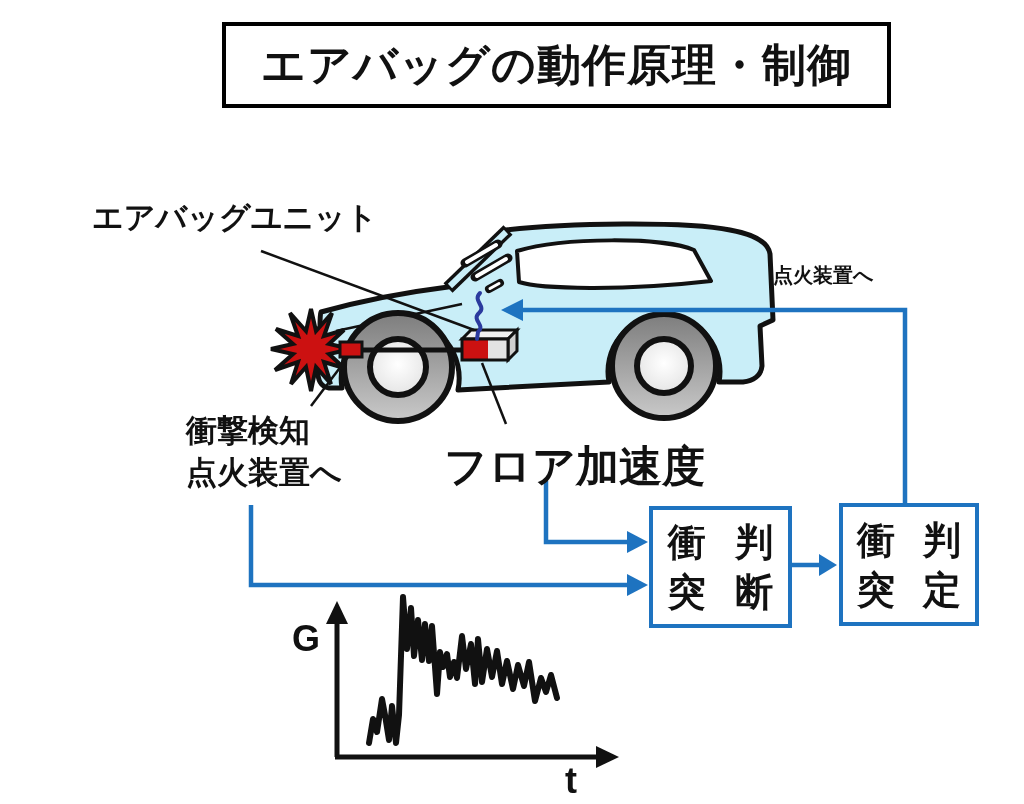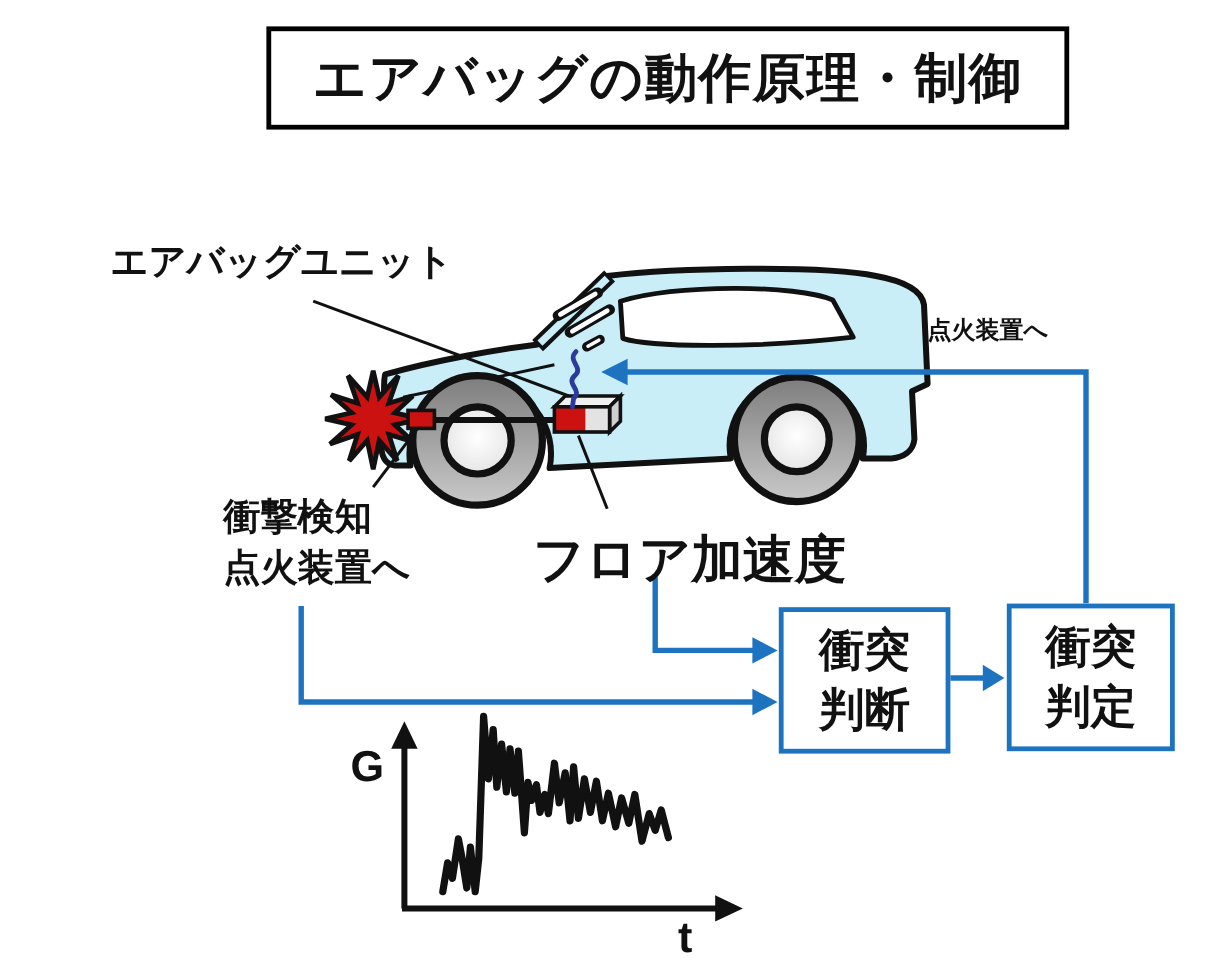--- a/index.html
+++ b/index.html
@@ -17,21 +17,21 @@
     border:4px solid #000;background:#fff;
     display:flex;align-items:center;justify-content:center;
     font-size:44px;font-weight:bold;letter-spacing:1px;
   }
   #label-airbag-unit{left:68px;top:197px;font-size:31px;}
   #label-to-igniter{left:749px;top:262px;font-size:20px;}
   #label-impact-sensor{left:162px;top:410px;font-size:31px;line-height:42px;}
   #label-floor-accel{left:420px;top:438px;font-size:43px;}
   .flow-box{
     border:4px solid #1e73c0;background:#fff;
-    display:flex;flex-direction:column;align-items:center;justify-content:center;
+    display:flex;flex-direction:row;align-items:center;justify-content:center;
     font-size:38px;font-weight:bold;line-height:50px;text-align:center;
   }
   #box-judgment{left:625px;top:506px;width:135px;height:114px;}
   #box-determination{left:815px;top:503px;width:132px;height:115px;}
   #label-g{left:268px;top:618px;font-size:36px;font-weight:bold;}
   #label-t{left:541px;top:760px;font-size:36px;font-weight:bold;}
 </style>
 </head>
 <body>
 

